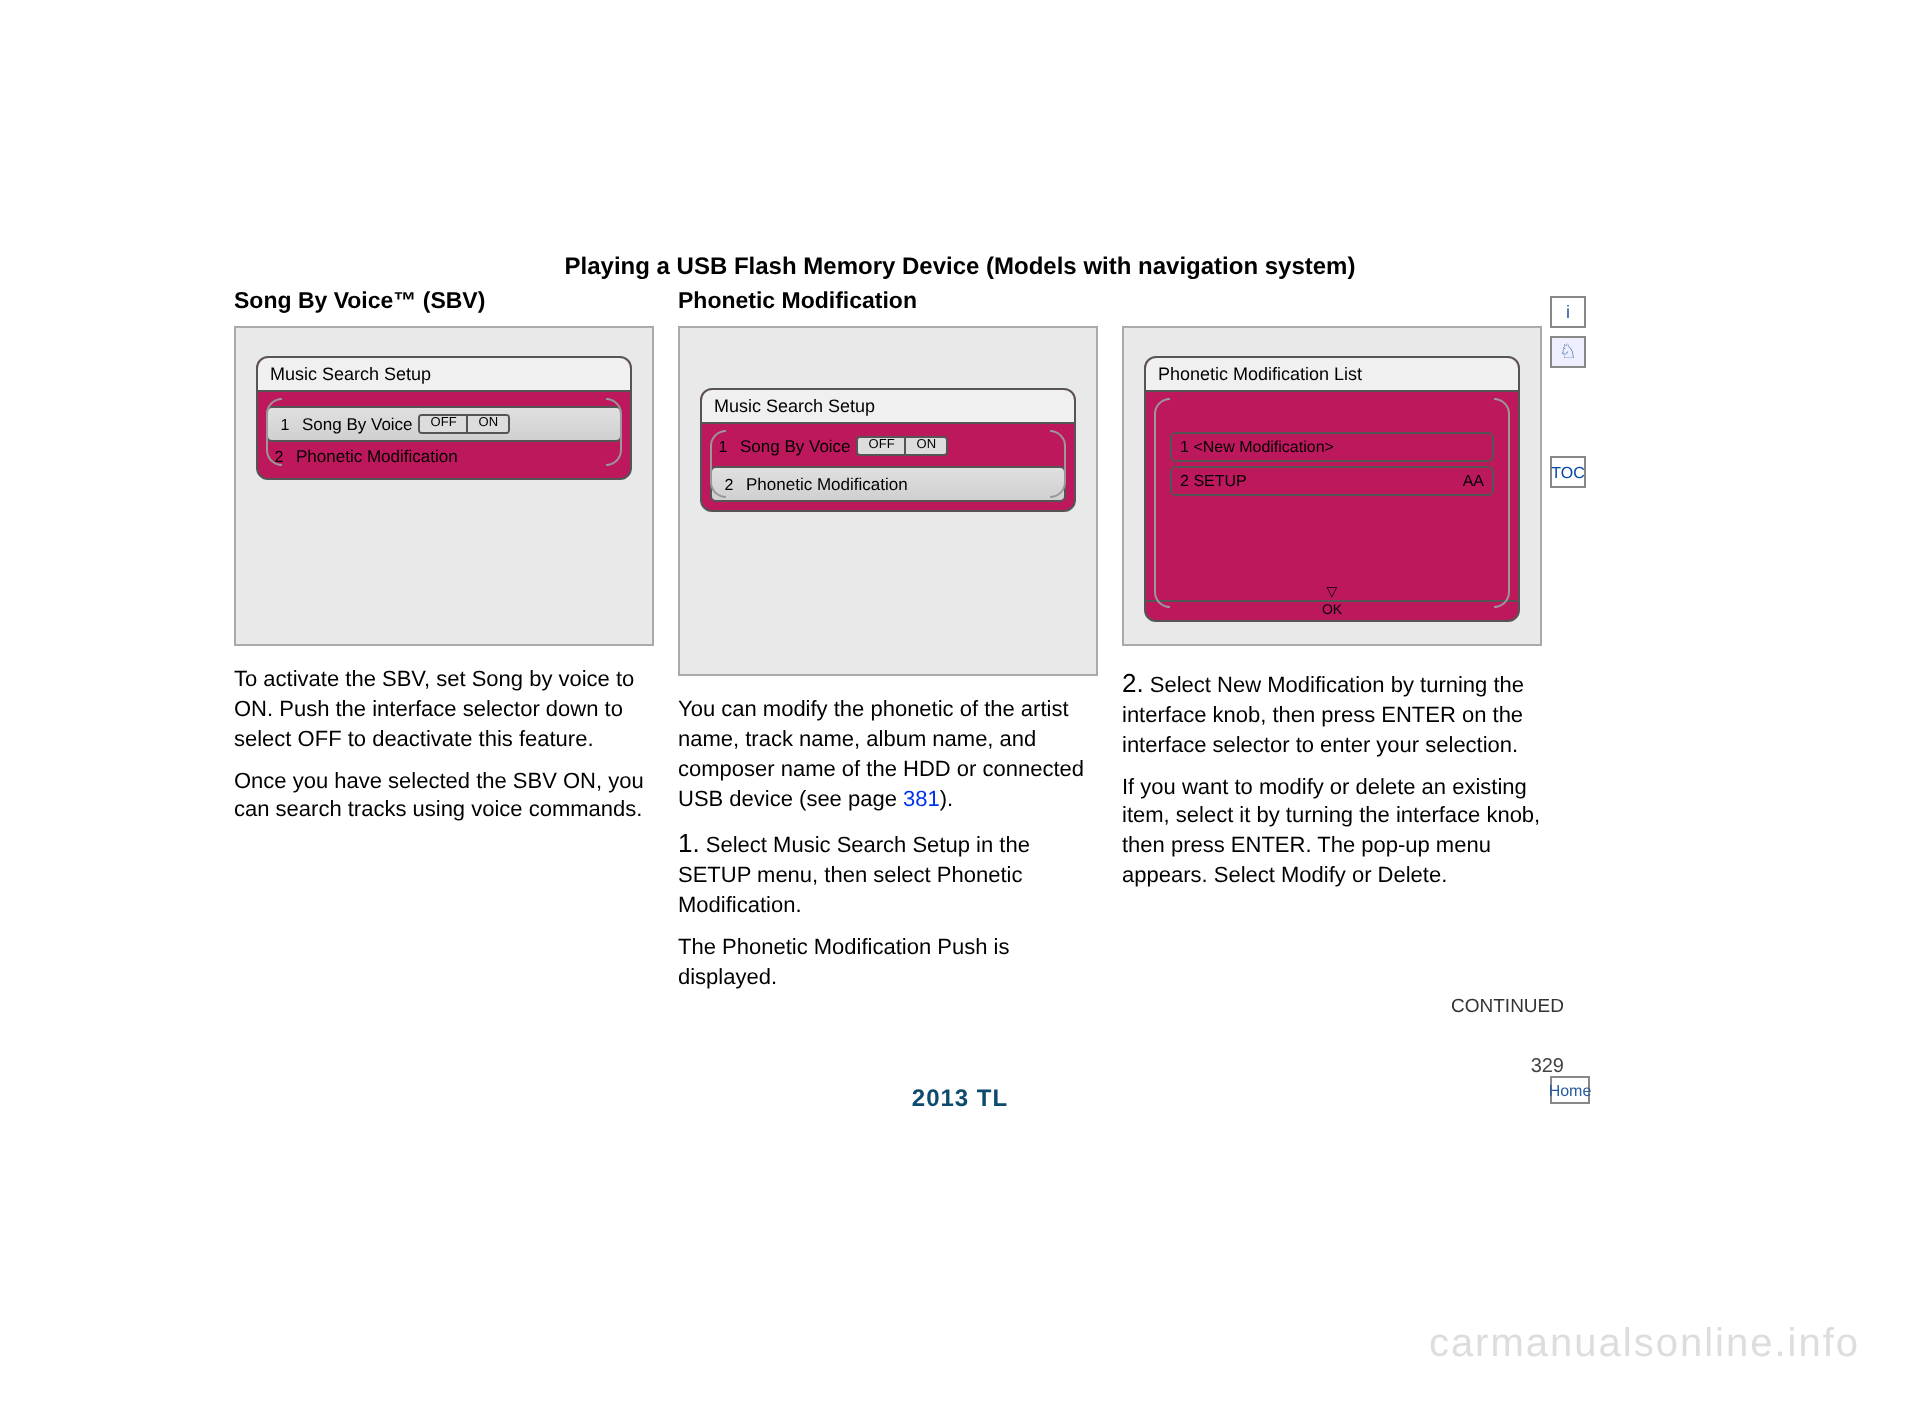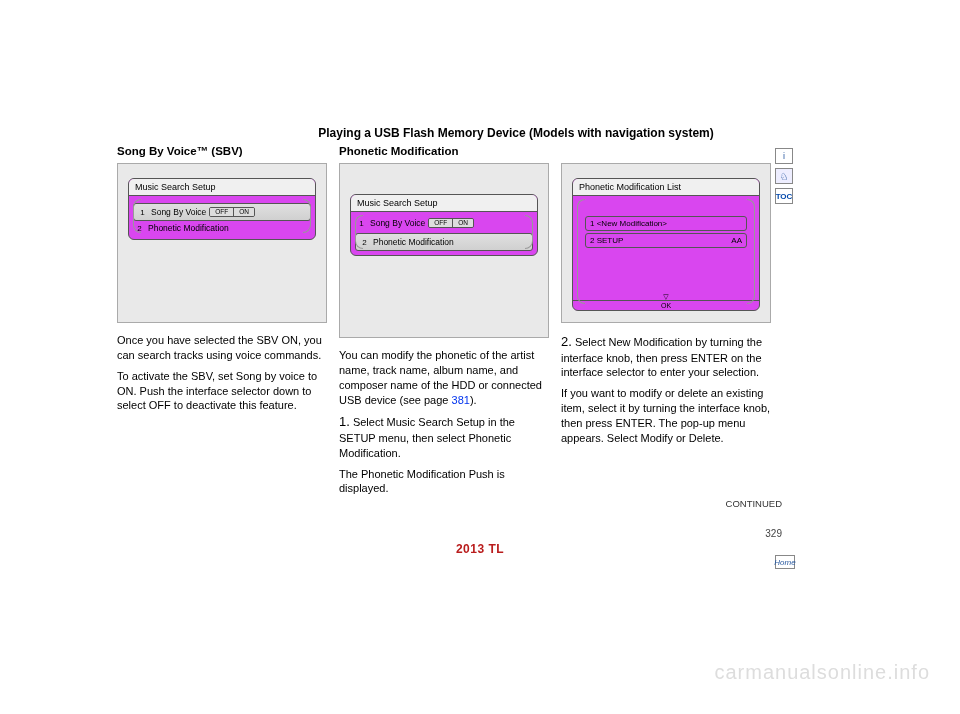--- a/index.html
+++ b/index.html
@@ -41,33 +41,32 @@
     height: 16px;
     border: 1px solid #888;
     display: flex;
     align-items: center;
     justify-content: center;
     font-size: 9px;
     color: #2a5aa0;
   }
   .badge.info { background: #fff; }
   .badge.car { background: #eef; font-size: 10px; color: #2a5aa0;}
-  .badge.toc { background: #fff; font-weight: bold; font-size: 8px; color: #0047ab; }
+  .badge.toc { background: #fff; font-weight: normal; font-size: 8px; color: #0047ab; margin-top: 40px;}
   .home-badge {
     position: absolute;
     right: 165px;
-    top: 555px;
+    top: 538px;
     width: 20px;
     height: 14px;
     border: 1px solid #888;
     display: flex;
     align-items: center;
     justify-content: center;
     font-size: 8px;
-    font-style: italic;
     color: #2a5aa0;
   }
   
   .col {
     position: absolute;
     width: 215px;
   }
   .col1 { left: 117px; top: 145px; }
   .col2 { left: 339px; top: 145px; }
   .col3 { left: 561px; top: 145px; }
@@ -80,21 +79,21 @@
   .screen {
     width: 210px;
     height: 160px;
     background: #e9e9e9;
     border: 1px solid #aaa;
     padding: 14px 10px 10px 10px;
     position: relative;
   }
   .screen.tall { height: 175px; }
   .screen-inner {
-    background: #d946ef;
+    background: #be185d;
     border: 1px solid #555;
     border-radius: 6px;
     padding: 0;
     overflow: hidden;
   }
   .screen-title {
     font-size: 9px;
     padding: 3px 6px;
     border-bottom: 1px solid #555;
     background: #f0f0f0;
@@ -184,21 +183,21 @@
   .step-num {
     font-size: 13px;
     font-weight: normal;
   }
   
   .footer-title {
     position:absolute;
     left:50%;
     transform:translateX(-50%);
     top: 542px;
-    color:#b91c1c;
+    color:#0c4a6e;
     font-weight:bold;
     font-size:12px;
     letter-spacing:0.5px;
   }
   .page-num {
     position:absolute;
     right:178px;
     top:528px;
     font-size:10px;
     color:#444;
@@ -210,21 +209,20 @@
     font-size:9.5px;
     color:#333;
   }
   .section-title {
     position:absolute;
     left:50%;
     transform:translateX(-50%);
     top:126px;
     font-size:12px;
     font-weight:bold;
-    margin-left:36px;
   }
 </style>
 </head>
 <body>
 
 <div class="page">
 
   <div class="section-title">Playing a USB Flash Memory Device (Models with navigation system)</div>
 
   <div class="side-badges">
@@ -253,22 +251,22 @@
             </div>
           </div>
           <div class="screen-row">
             <span class="num">2</span>
             <span>Phonetic Modification</span>
           </div>
         </div>
       </div>
     </div>
     <div class="para">
+      <p>To activate the SBV, set Song by voice to ON. Push the interface selector down to select OFF to deactivate this feature.</p>
       <p>Once you have selected the SBV ON, you can search tracks using voice commands.</p>
-      <p>To activate the SBV, set Song by voice to ON. Push the interface selector down to select OFF to deactivate this feature.</p>
     </div>
   </div>
 
   <div class="col col2">
     <div class="heading">Phonetic Modification</div>
     <div class="screen tall" style="padding-top:30px;">
       <div class="screen-inner" style="position:relative;">
         <div class="side-arc"></div>
         <div class="side-arc right"></div>
         <div class="screen-title">Music Search Setup</div>

